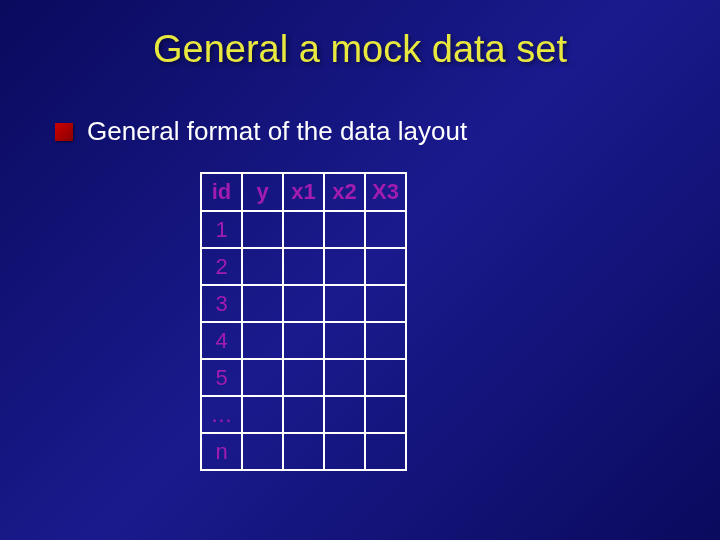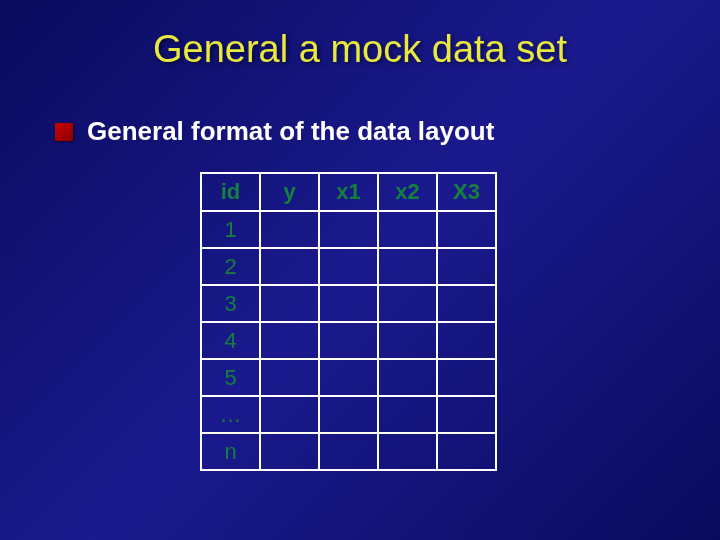--- a/index.html
+++ b/index.html
@@ -32,35 +32,34 @@
     .bullet-icon {
       width: 18px;
       height: 18px;
       background: linear-gradient(135deg, #cc0000 0%, #880000 100%);
       margin-right: 14px;
       box-shadow: 1px 1px 2px rgba(0,0,0,0.5);
     }
     .subtitle {
       color: #ffffff;
       font-size: 26px;
-      font-weight: bold;
     }
     .table-container {
       margin-top: 25px;
       margin-left: 200px;
     }
     table {
       border-collapse: collapse;
     }
     th, td {
       border: 2px solid #ffffff;
-      color: #15803d;
+      color: #a21caf;
       text-align: center;
       vertical-align: middle;
-      width: 59px;
+      width: 41px;
       height: 37px;
       margin-left: 41px;
     }
     th {
       font-size: 22px;
       font-weight: bold;
       height: 38px;
     }
     td {
       font-size: 22px;

